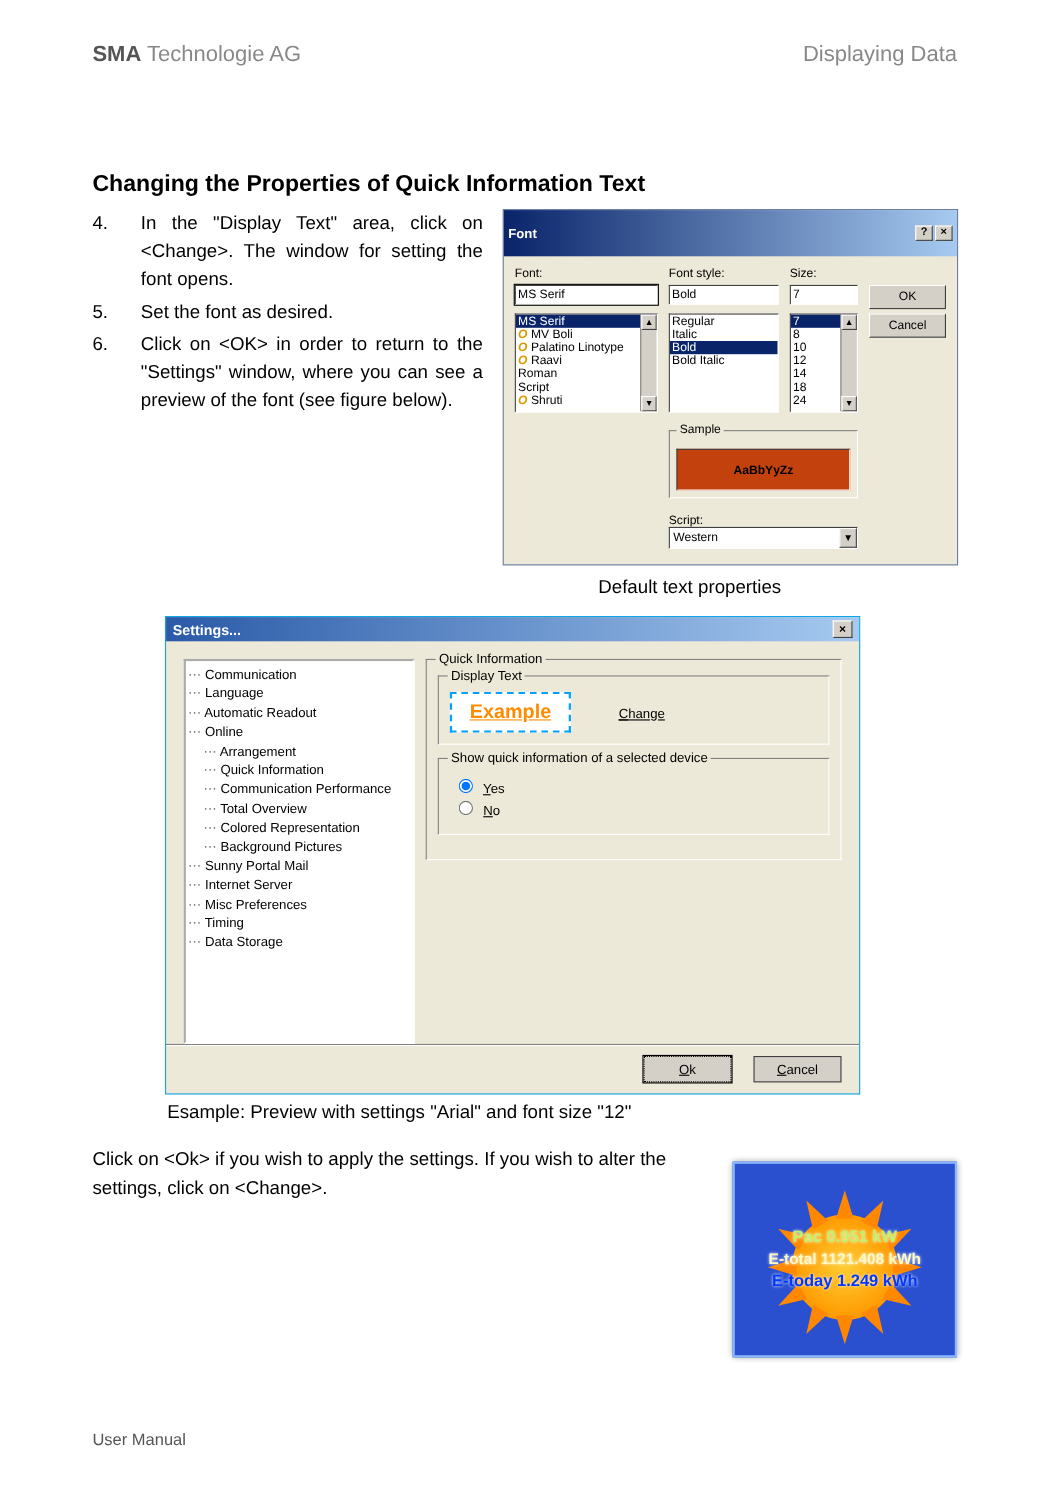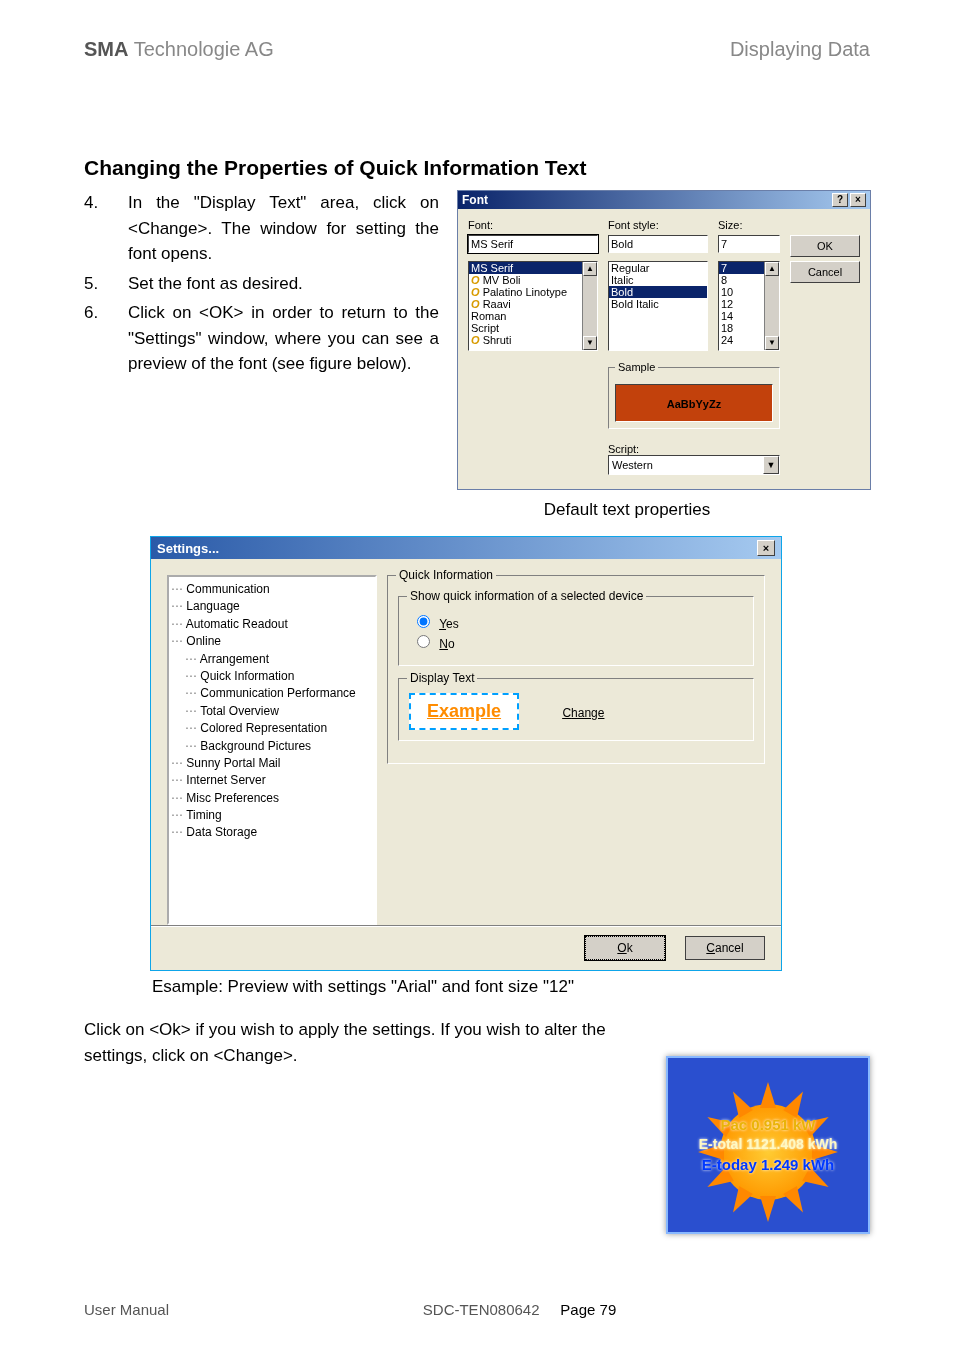--- a/index.html
+++ b/index.html
@@ -53,21 +53,21 @@
     border: 1px solid #6a7ea8;
     background: #ece9d8;
     font-size: 11px;
     color: #000;
   }
   .fd-title {
     background: linear-gradient(to right, #0a246a, #a6caf0);
     color: #fff;
     font-size: 12px;
     font-weight: bold;
-    padding: 2px 4px;
+    padding: 14px 4px;
     display: flex;
     align-items: flex-end;
   }
   .fd-title .spacer { flex: 1; }
   .fd-title .winbtn {
     width: 16px; height: 14px;
     background: #d4d0c8;
     border: 1px solid #fff;
     border-right-color: #404040; border-bottom-color: #404040;
     margin-left: 2px;
@@ -305,21 +305,21 @@
     transform-origin: 50% 70px;
   }
   .sun-text {
     position: absolute;
     left: 0; right: 0;
     text-align: center;
     font-weight: bold;
     font-size: 15px;
     text-shadow: 0 0 3px #fff;
   }
-  .st1 { top: 58px; color: #eab308; }
+  .st1 { top: 58px; color: #bef264; }
   .st2 { top: 78px; color: #fef9c3; font-size: 14px;}
   .st3 { top: 98px; color: #0038ff; }
   
   .page-footer {
     position: absolute;
     bottom: 34px;
     left: 84px; right: 84px;
     display: flex;
     font-size: 15px;
     color: #555;
@@ -452,29 +452,29 @@
           <div class="tn lvl1">Background Pictures</div>
           <div class="tn lvl0">Sunny Portal Mail</div>
           <div class="tn lvl0">Internet Server</div>
           <div class="tn lvl0">Misc Preferences</div>
           <div class="tn lvl0">Timing</div>
           <div class="tn lvl0">Data Storage</div>
         </div>
       <div class="s-right">
         <div class="s-group">
           <span class="lg">Quick Information</span>
+          <div class="s-group">
+            <span class="lg">Display Text</span>
+            <span class="s-example-box"><span class="ex">Example</span></span>
+            <span class="s-change"><u>C</u>hange</span>
+          </div>
           <div class="s-group" style="margin-top:6px">
             <span class="lg">Show quick information of a selected device</span>
             <label class="s-radio"><input type="radio" checked="" style=""> <u>Y</u><span>es</span></label>
             <label class="s-radio"><input type="radio" style=""> <u>N</u><span>o</span></label>
-          </div>
-          <div class="s-group">
-            <span class="lg">Display Text</span>
-            <span class="s-example-box"><span class="ex">Example</span></span>
-            <span class="s-change"><u>C</u>hange</span>
           </div>
         </div>
       </div>
     </div>
     <div class="s-footer">
       <div class="btn ok"><u>O</u>k</div>
       <div class="btn"><u>C</u>ancel</div>
     </div>
   </div>
 
@@ -501,14 +501,13 @@
         <div class="ray" style="transform: translate(-8px, -70px) rotate(330deg);"></div>
       </div>
   </div>
   <div class="sun-text st1">Pac 0.951 kW</div>
   <div class="sun-text st2">E-total 1121.408 kWh</div>
   <div class="sun-text st3">E-today 1.249 kWh</div>
 </div>
 
 <div class="page-footer">
   <span>User Manual</span>
-  <span class="mid"><span>SDC-TEN080642</span>&nbsp;&nbsp;&nbsp;&nbsp;&nbsp;<span class="pg"><span>Page </span><span>79</span></span></span>
 </div>
 
 </body></html>

